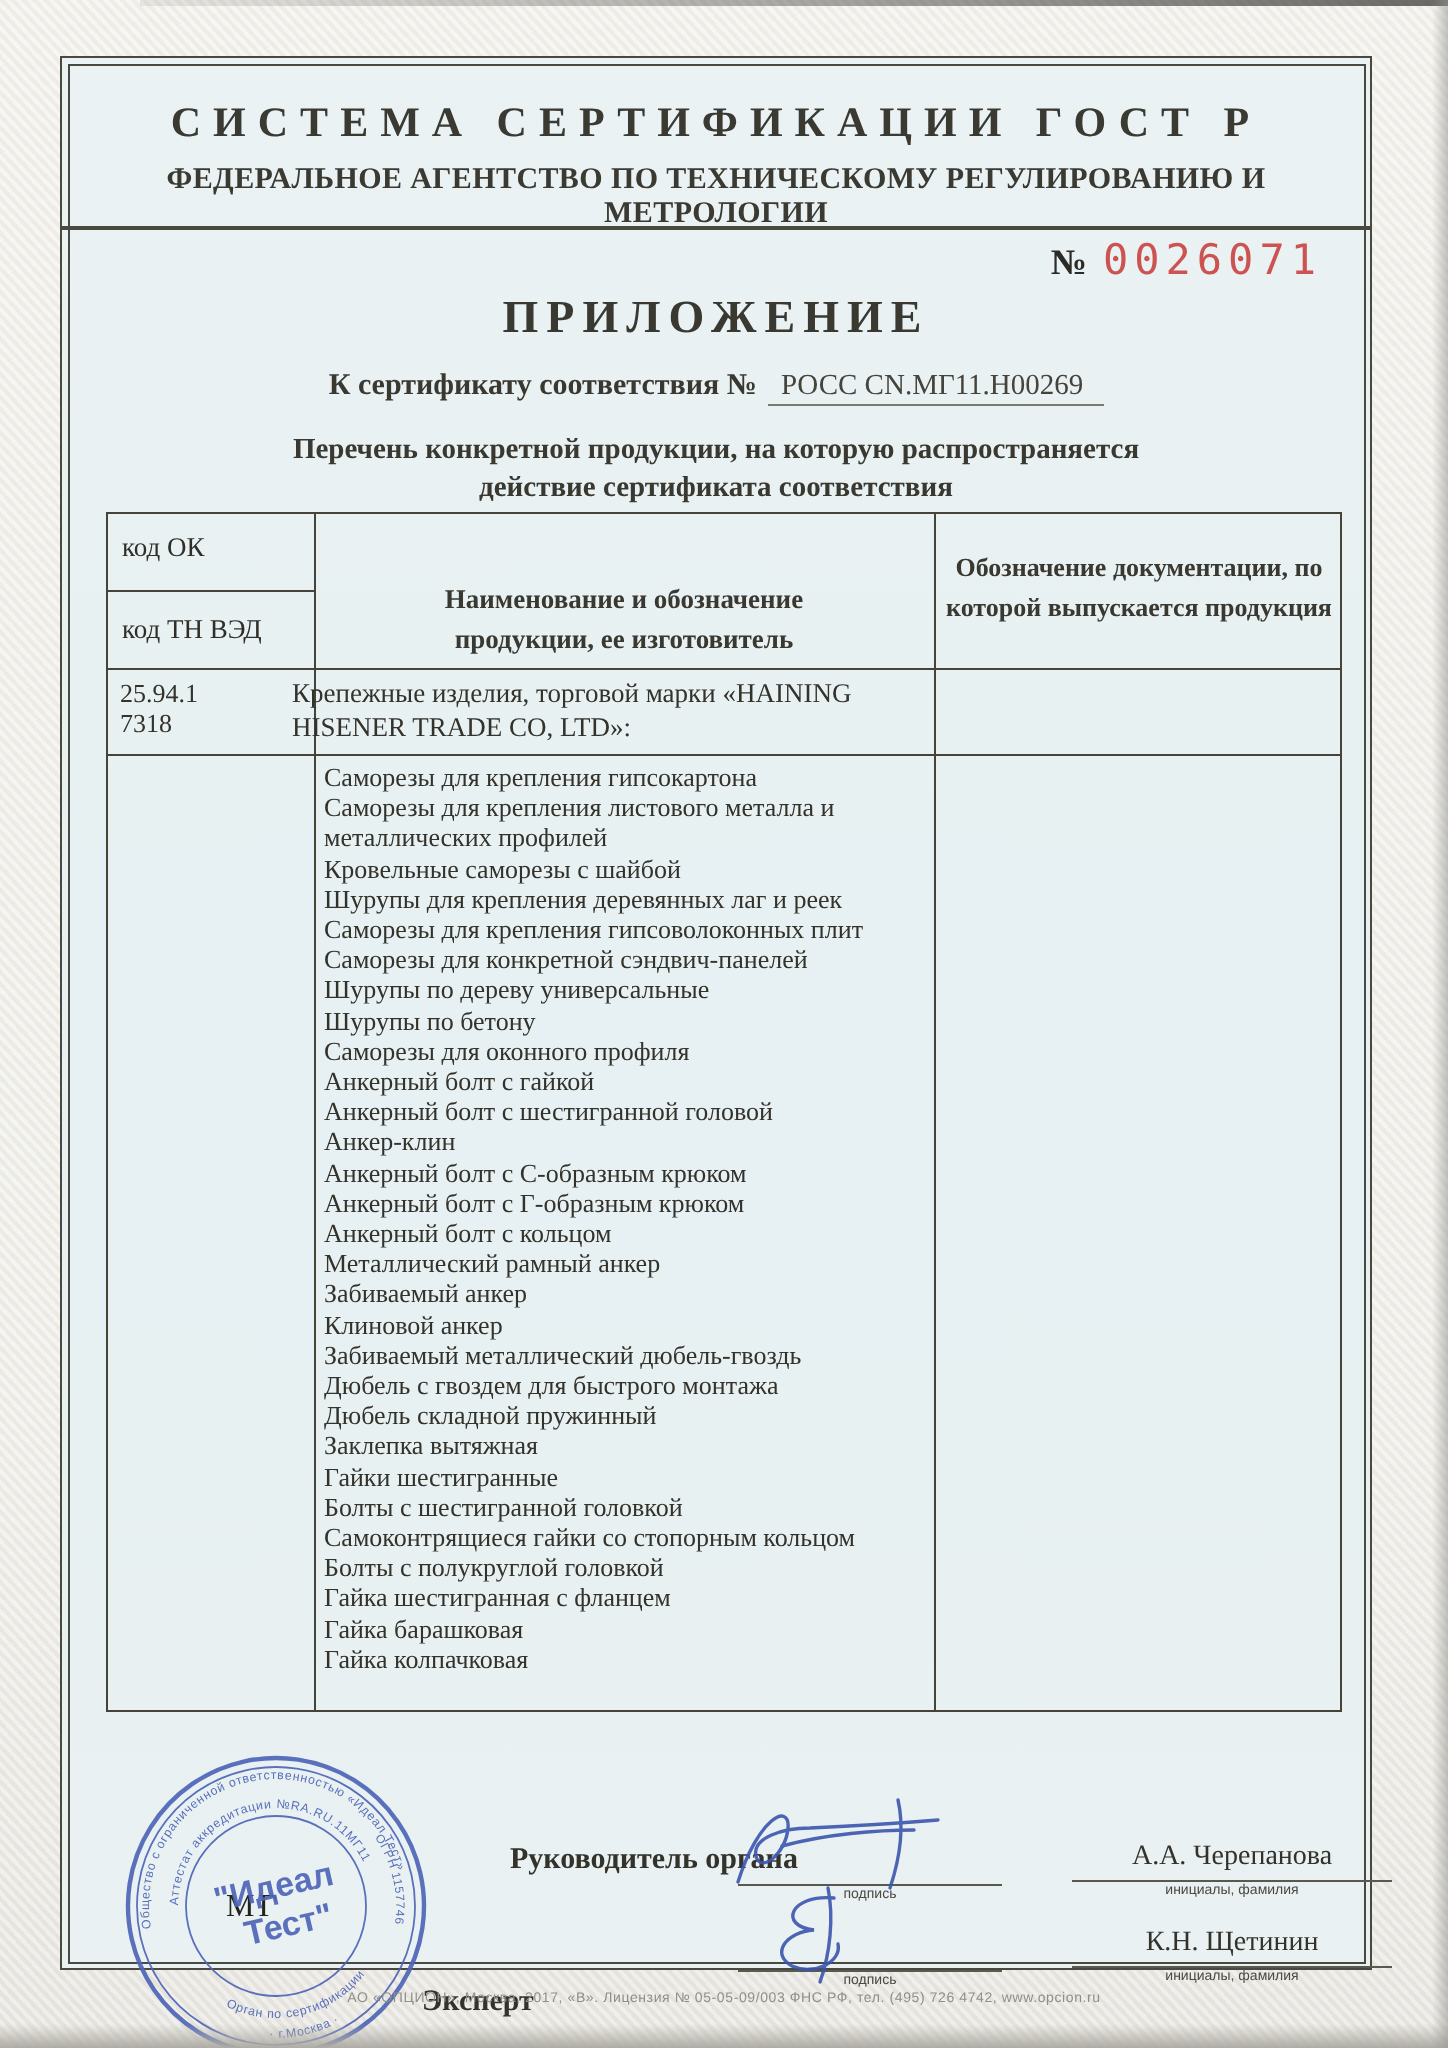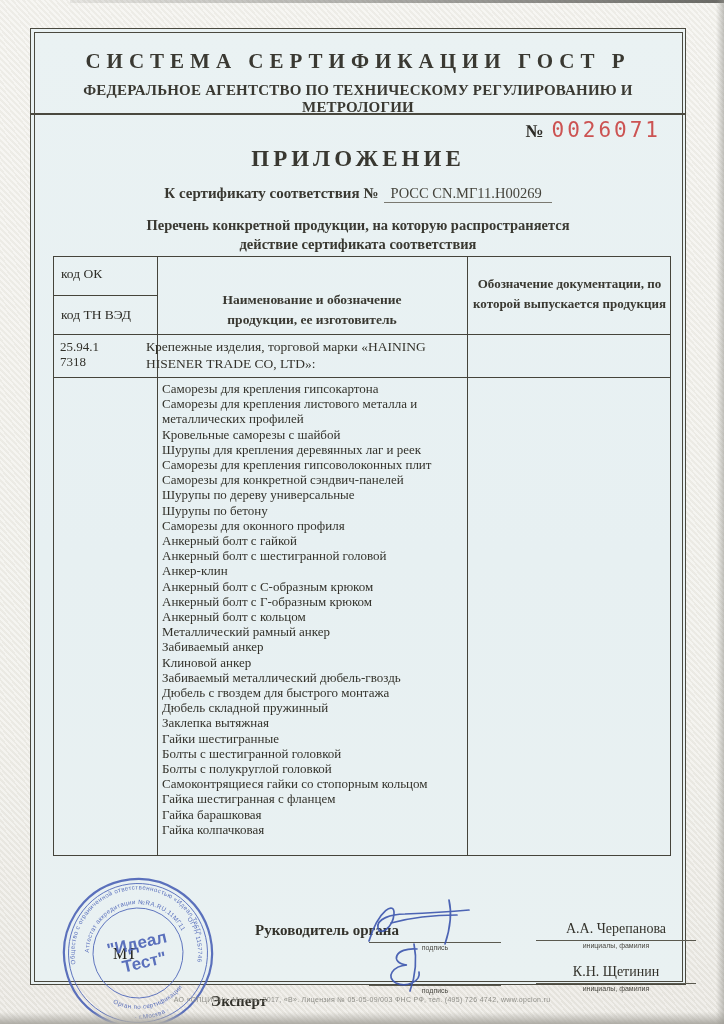--- a/index.html
+++ b/index.html
@@ -136,22 +136,22 @@
           <div class="list-line">Анкерный болт с кольцом</div>
           <div class="list-line">Металлический рамный анкер</div>
           <div class="list-line">Забиваемый анкер</div>
           <div class="list-line">Клиновой анкер</div>
           <div class="list-line">Забиваемый металлический дюбель-гвоздь</div>
           <div class="list-line">Дюбель с гвоздем для быстрого монтажа</div>
           <div class="list-line">Дюбель складной пружинный</div>
           <div class="list-line">Заклепка вытяжная</div>
           <div class="list-line">Гайки шестигранные</div>
           <div class="list-line">Болты с шестигранной головкой</div>
+          <div class="list-line">Самоконтрящиеся гайки со стопорным кольцом</div>
           <div class="list-line">Болты с полукруглой головкой</div>
-          <div class="list-line">Самоконтрящиеся гайки со стопорным кольцом</div>
           <div class="list-line">Гайка шестигранная с фланцем</div>
           <div class="list-line">Гайка барашковая</div>
           <div class="list-line">Гайка колпачковая</div>
         </div>
     </div>
 
     <div class="sig-label l1">Руководитель органа</div>
     <div class="sig-label l2">Эксперт</div>
 
     <div class="sig-line s1"></div>

